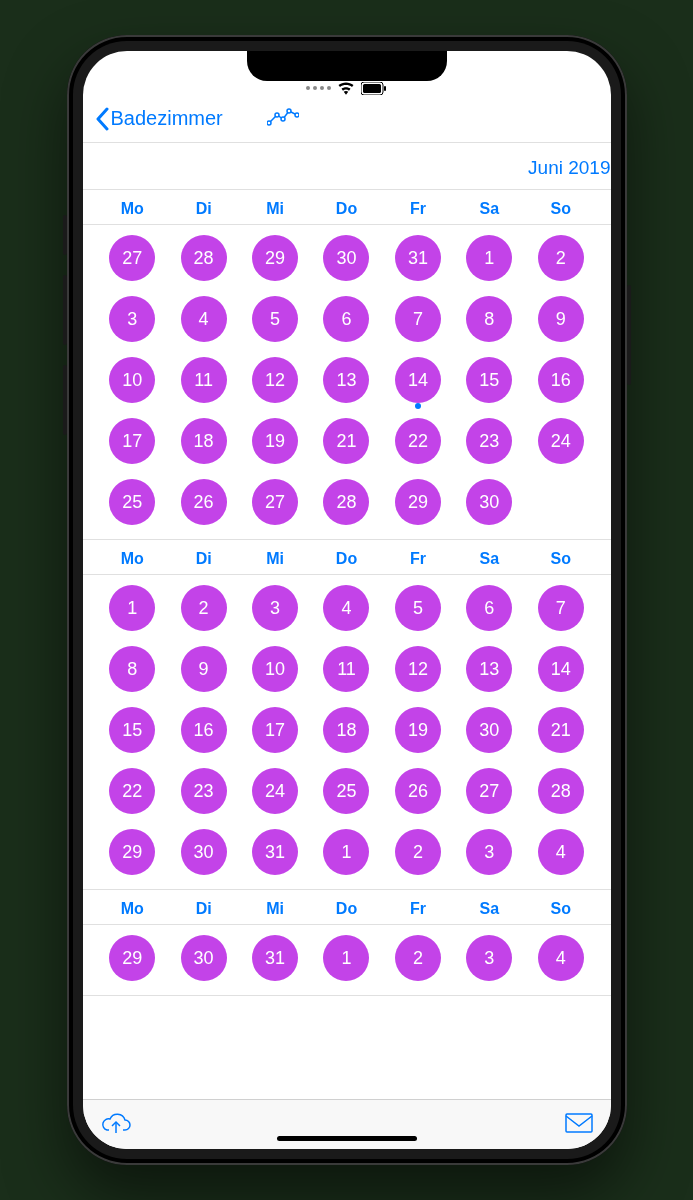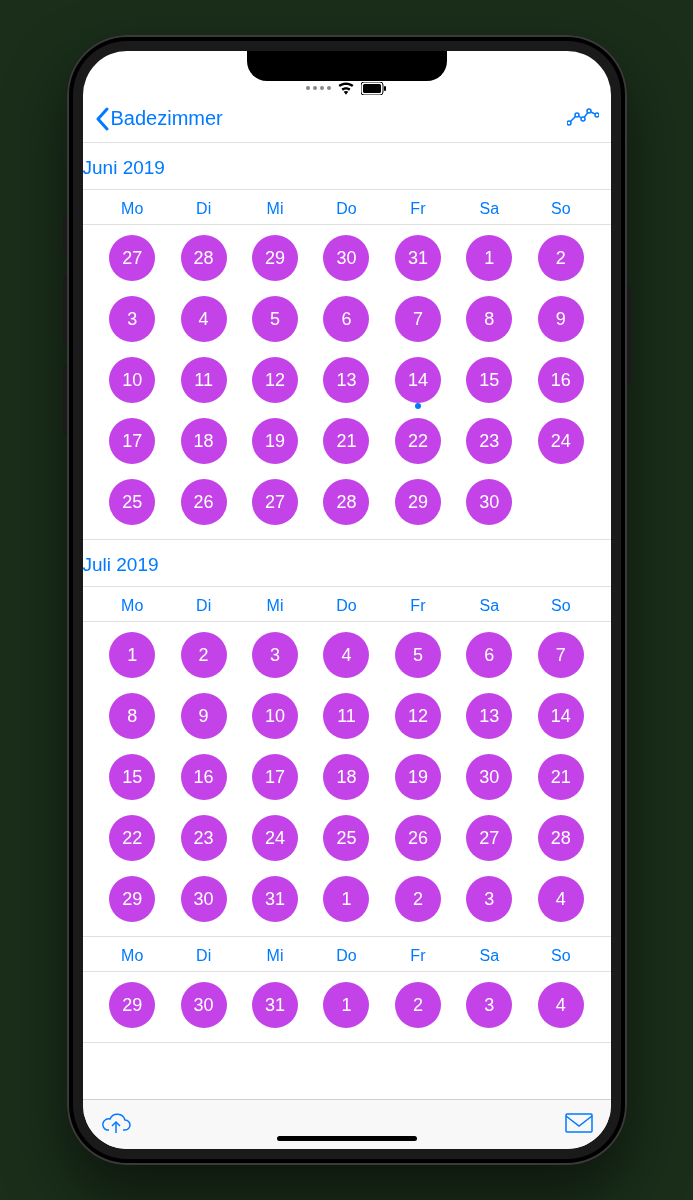--- a/index.html
+++ b/index.html
@@ -67,21 +67,20 @@
       color: #0f766e;
       flex-direction: column;
     }
     .status-left { display: flex; align-items: center; gap: 4px; }
     .status-right { display: flex; align-items: center; gap: 6px; }
     .dots { display: flex; gap: 3px; }
     .dot { width: 4px; height: 4px; border-radius: 50%; background: #888; }
     .nav-bar {
       height: 48px;
       display: flex;
-      justify-content: space-between;
       align-items: center;
       padding: 0 12px;
       border-bottom: 1px solid #e0e0e0;
       gap: 44px;
     }
     .nav-back {
       display: flex;
       align-items: center;
       color: #007aff;
       font-size: 20px;
@@ -95,38 +94,38 @@
     .graph-icon { color: #007aff; }
     .content {
       height: calc(100% - 44px - 48px - 50px);
       overflow: hidden;
       background: #fff;
     }
     .month-section {
       border-bottom: 1px solid #e0e0e0;
     }
     .month-title {
-      text-align: left;
+      text-align: right;
       color: #007aff;
       font-size: 19px;
       font-weight: 400;
       padding: 14px 0 10px;
       border-bottom: 1px solid #e0e0e0;
     }
     .weekday-row {
       display: grid;
       grid-template-columns: repeat(7, 1fr);
       padding: 10px 14px 6px;
       border-bottom: 1px solid #e0e0e0;
     }
     .weekday {
       text-align: center;
       color: #007aff;
       font-size: 16px;
-      font-weight: 400;
+      font-weight: 700;
     }
     .days-grid {
       display: grid;
       grid-template-columns: repeat(7, 1fr);
       gap: 15px 0;
       padding: 10px 14px 14px;
     }
     .day-cell {
       display: flex;
       flex-direction: column;
@@ -344,21 +343,20 @@
               </div>
               <div class="day-cell">
                 <div class="day-circle">29</div>
               </div>
               <div class="day-cell">
                 <div class="day-circle">30</div>
               </div>
             </div>
           </div>
           <div class="month-section">
-            <div class="month-title">Juli 2019</div>
             <div class="weekday-row">
               <div class="weekday">Mo</div>
               <div class="weekday">Di</div>
               <div class="weekday">Mi</div>
               <div class="weekday">Do</div>
               <div class="weekday">Fr</div>
               <div class="weekday">Sa</div>
               <div class="weekday">So</div>
             </div>
             <div class="days-grid">

